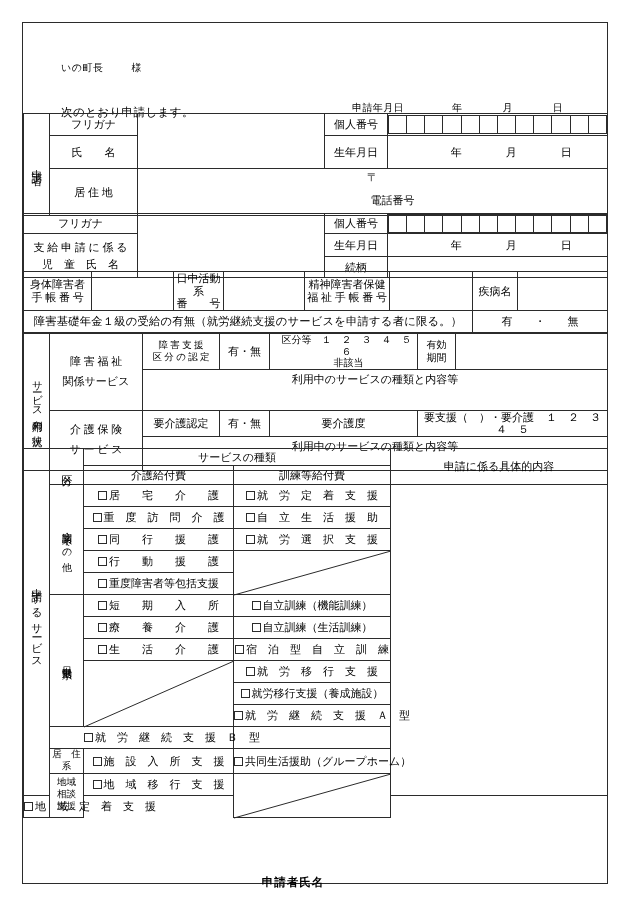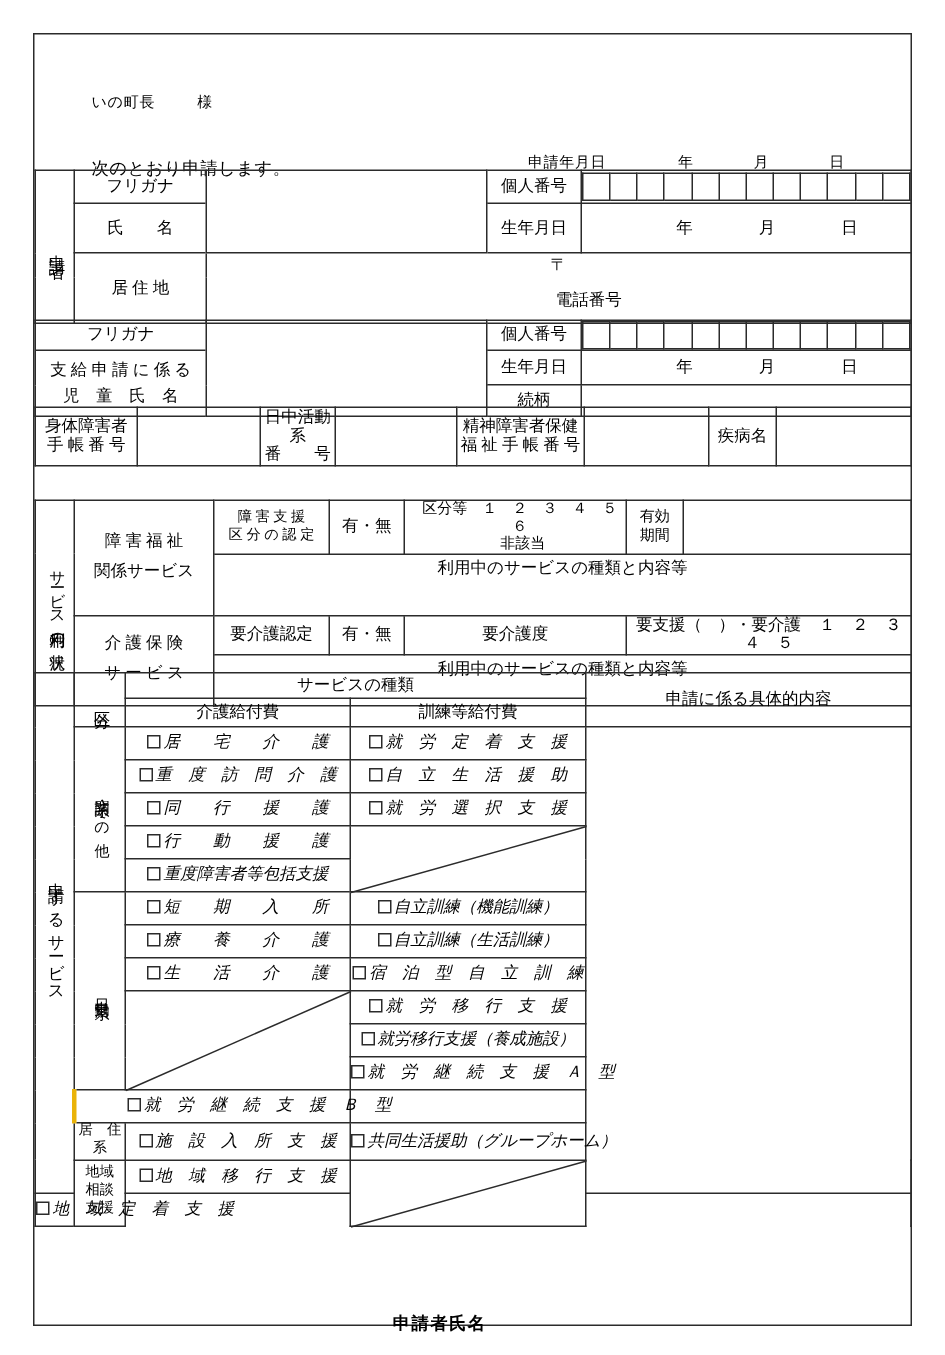--- a/index.html
+++ b/index.html
@@ -50,21 +50,21 @@
   #tbl-status{left:23px;top:333px;width:584px;}
   #tbl-services{left:23px;top:448px;width:584px;}
 
   .mynum td{height:17px;}
 
   
   .diag{position:absolute;pointer-events:none;overflow:visible;}
   .diag line{stroke:#2b2b2b;stroke-width:1;}
 
   
-  .chk{text-align:left;padding-left:3px;letter-spacing:0;white-space:nowrap;font-style:italic;}
+  .chk{text-align:left;padding-left:3px;letter-spacing:0;white-space:nowrap;}
   .chk .box{display:inline-block;width:7px;height:7px;border:1px solid #2b2b2b;
             margin-right:2px;vertical-align:middle;position:relative;top:-1px;}
   .chk .t{display:inline-block;}
 
   
   .consent{position:absolute;left:32px;top:790px;width:568px;font-size:11.3px;
            line-height:1.72;letter-spacing:.1px;text-align:justify;}
   .consent p{margin:0;}
   .consent .ind{text-indent:1.1em;}
   .signer{position:absolute;left:0;top:875px;width:586px;text-align:center;
@@ -217,20 +217,26 @@
         </td>
         <td></td>
         <td class="xsmall">
           <div>精神障害者保健</div>
             <div>福 祉 手 帳 番 号</div>
         </td>
         <td></td>
         <td class="xsmall">疾病名</td>
         <td></td>
       </tr>
+      <tr>
+        <td colspan="6" style="height:21px;font-size:11.3px;letter-spacing:.2px">障害基礎年金１級の受給の有無（就労継続支援のサービスを申請する者に限る。）</td>
+        <td colspan="2">
+          <span>有</span><span style="display:inline-block;width:22px"></span><span>・</span><span style="display:inline-block;width:22px"></span><span>無</span>
+        </td>
+      </tr>
     </tbody>
   </table>
 
   <table class="grid" id="tbl-status">
     <colgroup>
       <col style="width:26px">
         <col style="width:93px">
         <col style="width:77px">
         <col style="width:50px">
       <col style="width:148px">
@@ -399,21 +405,21 @@
         <td class="chk" style="height:21px">
           <span class="box"></span><span class="t">就労移行支援（養成施設）</span>
         </td>
       </tr>
       <tr>
         <td class="chk" style="height:21px">
           <span class="box"></span><span class="t">就　労　継　続　支　援　Ａ　型</span>
         </td>
       </tr>
       <tr>
-        <td colspan="2" class="chk" style="height:21px;border-left:3px solid #eab308">
+        <td colspan="2" class="chk" style="height:21px;border-left:1px solid #eab308">
           <span style="display:inline-block;width:34px"></span><span class="box"></span><span class="t">就　労　継　続　支　援　Ｂ　型</span>
         </td>
       </tr>
 
       <tr>
         <td>
           <div style="font-size:9.5px;line-height:1.25">居　住<br>系</div>
         </td>
         <td class="chk" style="height:21px">
           <span class="box"></span><span class="t">施　設　入　所　支　援</span>

